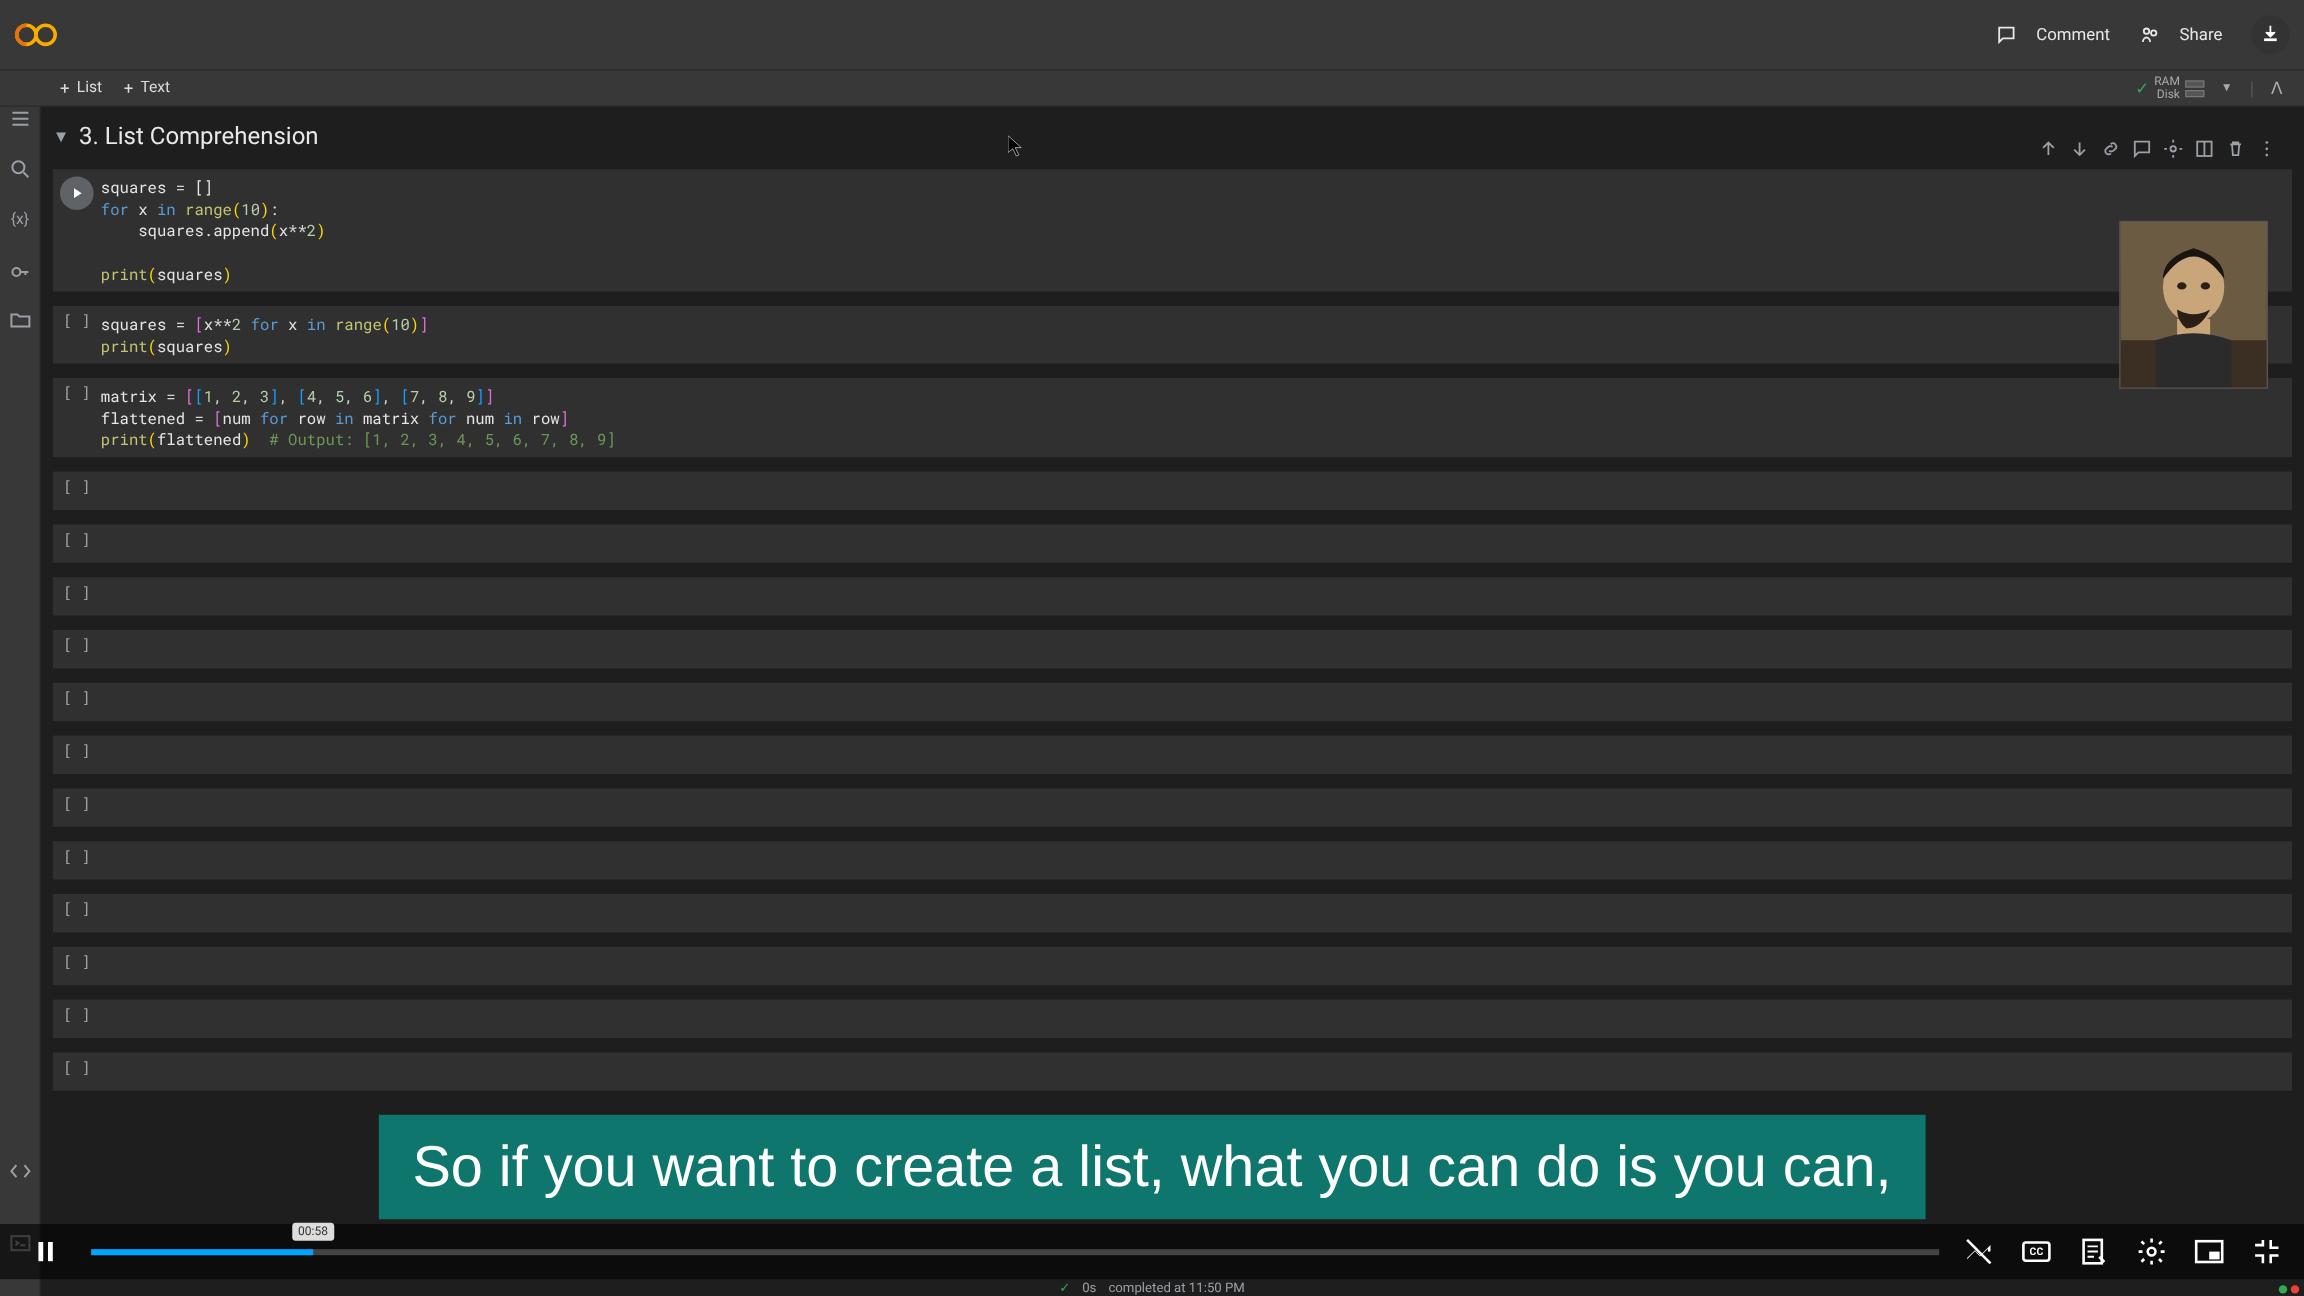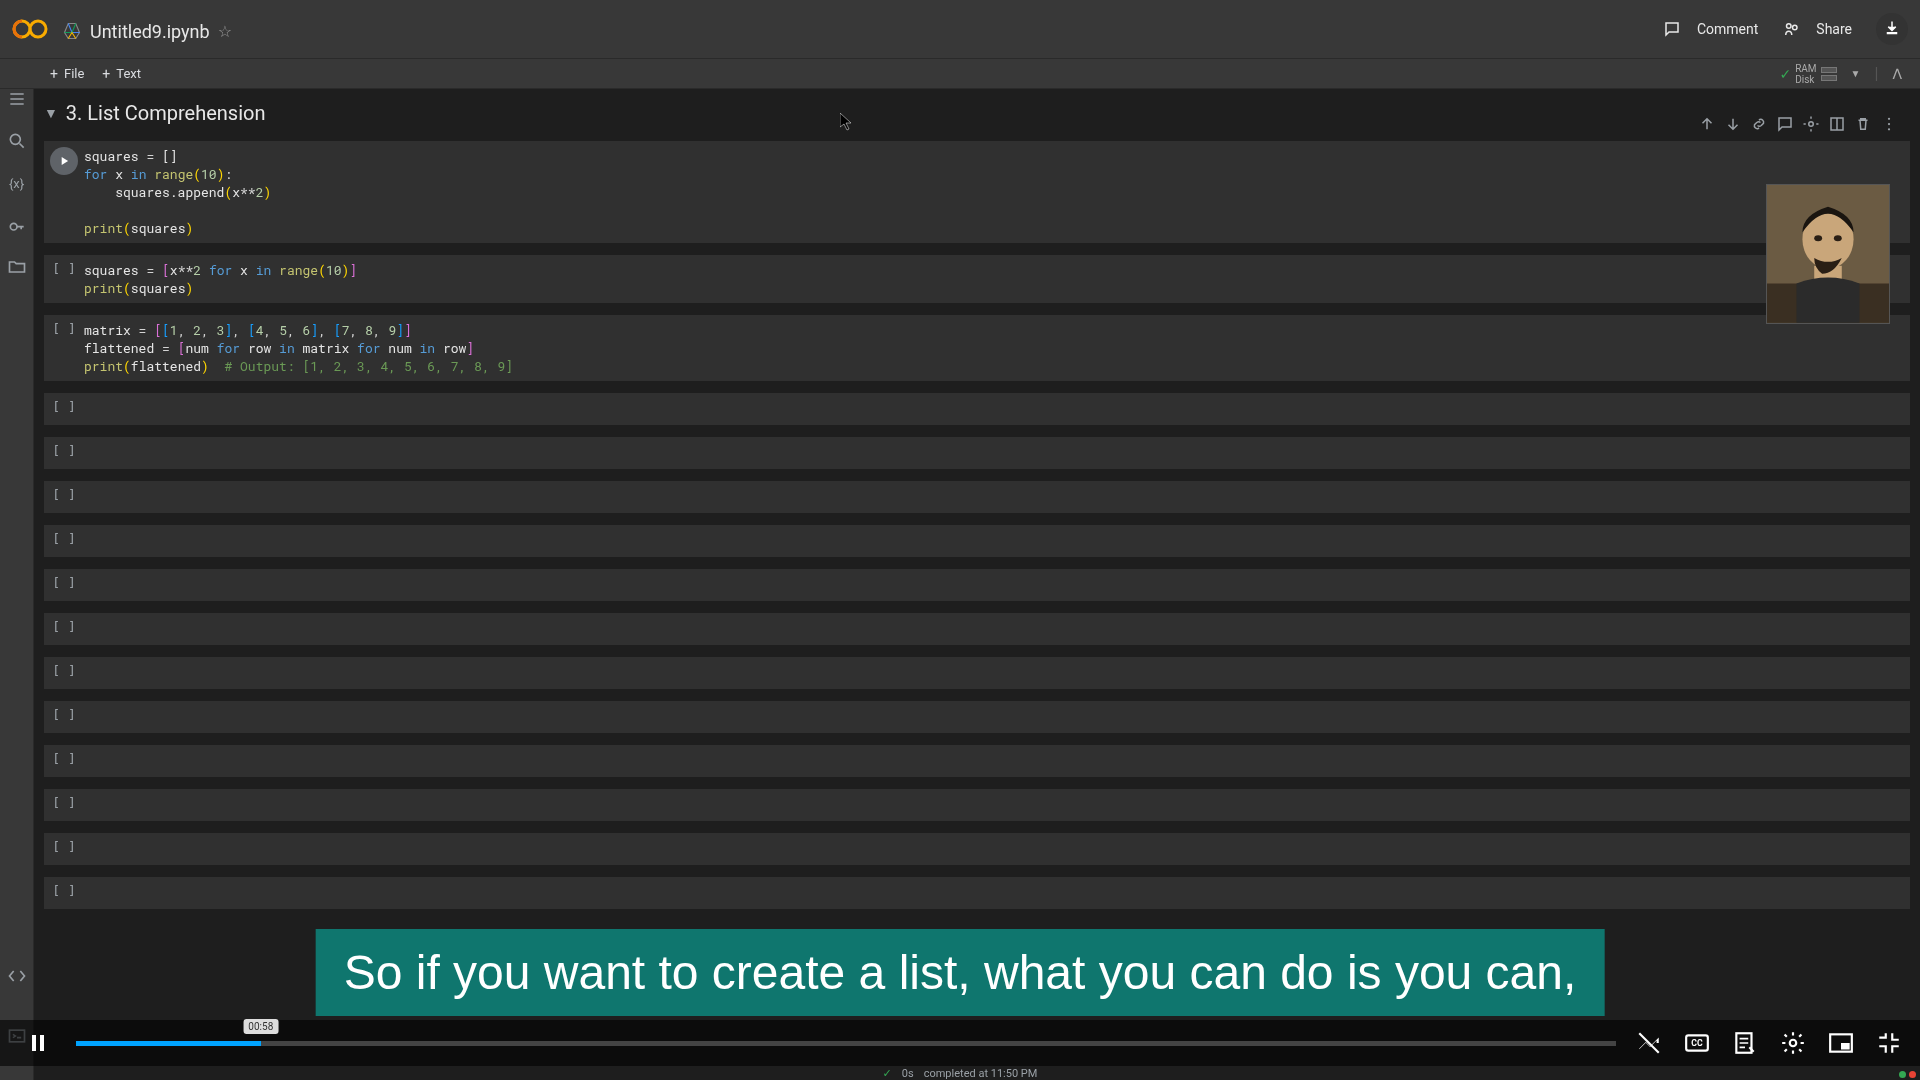--- a/index.html
+++ b/index.html
@@ -45,21 +45,21 @@
   height: 30px; background: #383838;
   display: flex; align-items: center; padding: 0 50px;
   border-bottom: 1px solid #2a2a2a;
   position: relative;
 }
 .tb-action { display: flex; align-items: center; gap: 6px; font-size: 13px; color: #dadce0; cursor: pointer; margin-right: 18px; }
 .tb-plus { font-size: 14px; }
 .tb-right { position: absolute; right: 12px; display: flex; align-items: center; gap: 8px; }
 .resource-info { display: flex; align-items: center; gap: 4px; font-size: 10px; color: #aaa; }
 .resource-check { color: #34a853; font-size: 14px; }
-.resource-labels { display: flex; flex-direction: column; line-height: 11px; }
+.resource-labels { display: flex; flex-direction: column; line-height: 11px; text-align: right; }
 .resource-bars { display: flex; flex-direction: column; gap: 2px; }
 .resource-bar { width: 16px; height: 6px; background: #555; border: 1px solid #777; }
 .tb-chevron { color: #aaa; font-size: 10px; cursor: pointer; padding: 0 6px; }
 .tb-chevron-up { color: #aaa; font-size: 14px; cursor: pointer; padding: 0 6px; }
 .left-rail {
   position: absolute; left: 0; top: 89px; bottom: 0;
   width: 34px; background: #383838;
   display: flex; flex-direction: column; align-items: center;
   padding-top: 0; border-right: 1px solid #2a2a2a;
 }
@@ -175,30 +175,20 @@
   <div class="logo-area">
     <div class="colab-logo">
       <svg viewBox="0 0 36 24">
           <circle cx="10" cy="12" r="8" fill="none" stroke="#f9ab00" stroke-width="3"></circle>
           <circle cx="26" cy="12" r="8" fill="none" stroke="#f9ab00" stroke-width="3"></circle>
           <path d="M10 4 A8 8 0 0 0 10 20" fill="none" stroke="#e8710a" stroke-width="3"></path>
         </svg>
     </div>
   </div>
   <div class="title-area">
-    <div class="title-row">
-      <svg class="drive-icon" viewBox="0 0 24 24">
-          <path d="M7 2 L17 2 L22 14 L17 22 L7 22 L2 14 Z" fill="none" stroke="#888" stroke-width="1.5"></path>
-          <path d="M7 2 L12 14 L22 14" stroke="#4285f4" stroke-width="1.5" fill="none"></path>
-          <path d="M17 2 L12 14 L2 14" stroke="#0f9d58" stroke-width="1.5" fill="none"></path>
-          <path d="M7 22 L12 14 L17 22" stroke="#f4b400" stroke-width="1.5" fill="none"></path>
-        </svg>
-      <span class="notebook-title">Untitled9.ipynb</span>
-      <span class="star-icon">☆</span>
-    </div>
   </div>
   <div class="header-right">
     <div class="header-action">
       <svg width="18" height="18" viewBox="0 0 24 24">
           <path fill="none" stroke="#e8e8e8" stroke-width="2" d="M4 4h16v12H8l-4 4z"></path>
         </svg>
       <span>Comment</span>
     </div>
     <div class="header-action">
       <svg width="18" height="18" viewBox="0 0 24 24">
@@ -213,21 +203,21 @@
           <path fill="#fff" d="M12 2 L12 14 M7 9 L12 14 L17 9" stroke="#fff" stroke-width="2"></path>
           <rect x="5" y="16" width="14" height="3" fill="#fff"></rect>
         </svg>
     </div>
   </div>
 </div>
 
 <div class="toolbar">
   <div class="tb-action">
     <span class="tb-plus">+</span>
-    <span>File</span>
+    <span>List</span>
   </div>
   <div class="tb-action">
     <span class="tb-plus">+</span>
     <span>Text</span>
   </div>
   <div class="tb-right">
     <div class="resource-info">
       <span class="resource-check">✓</span>
       <div class="resource-labels">
         <span>RAM</span>

